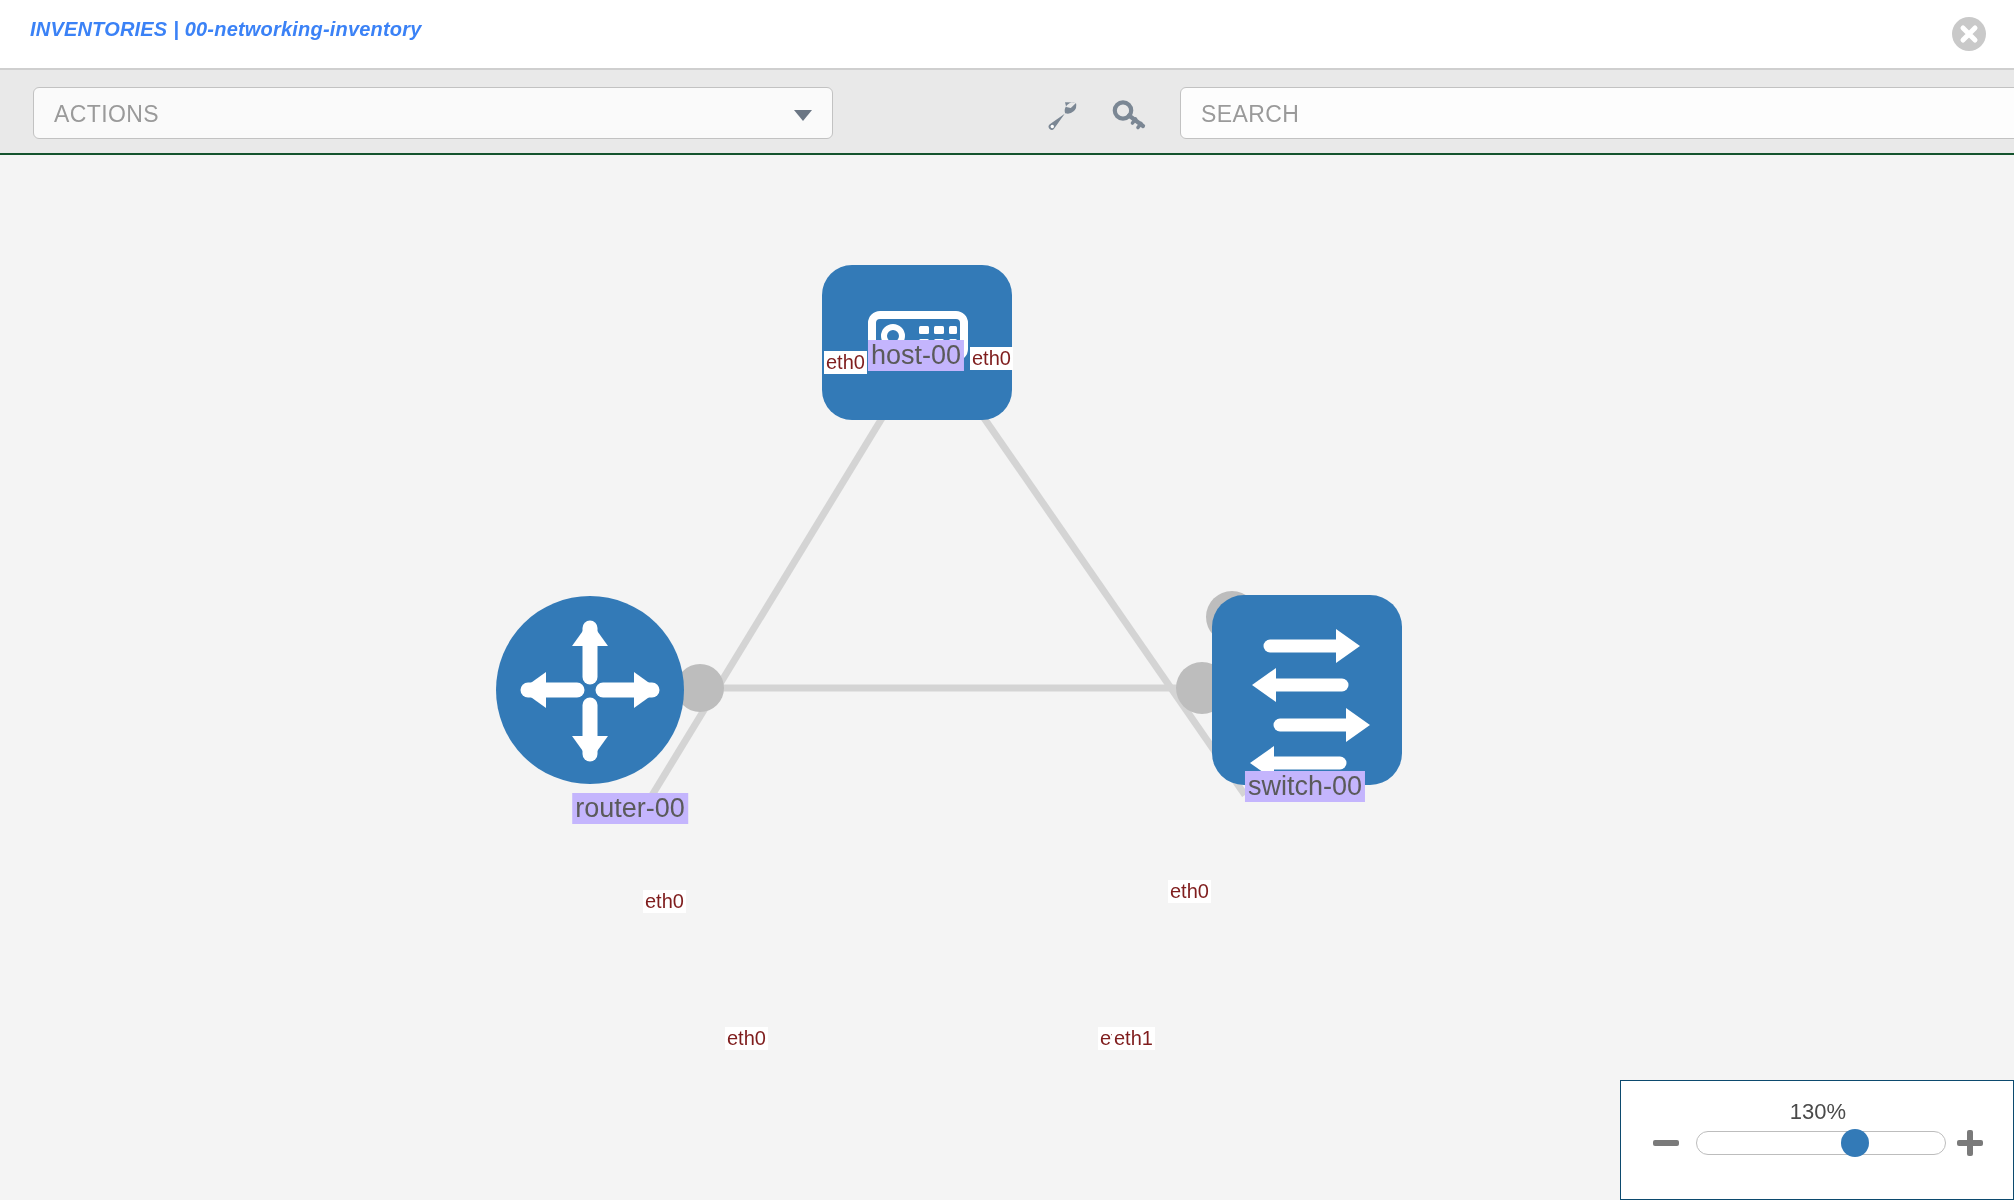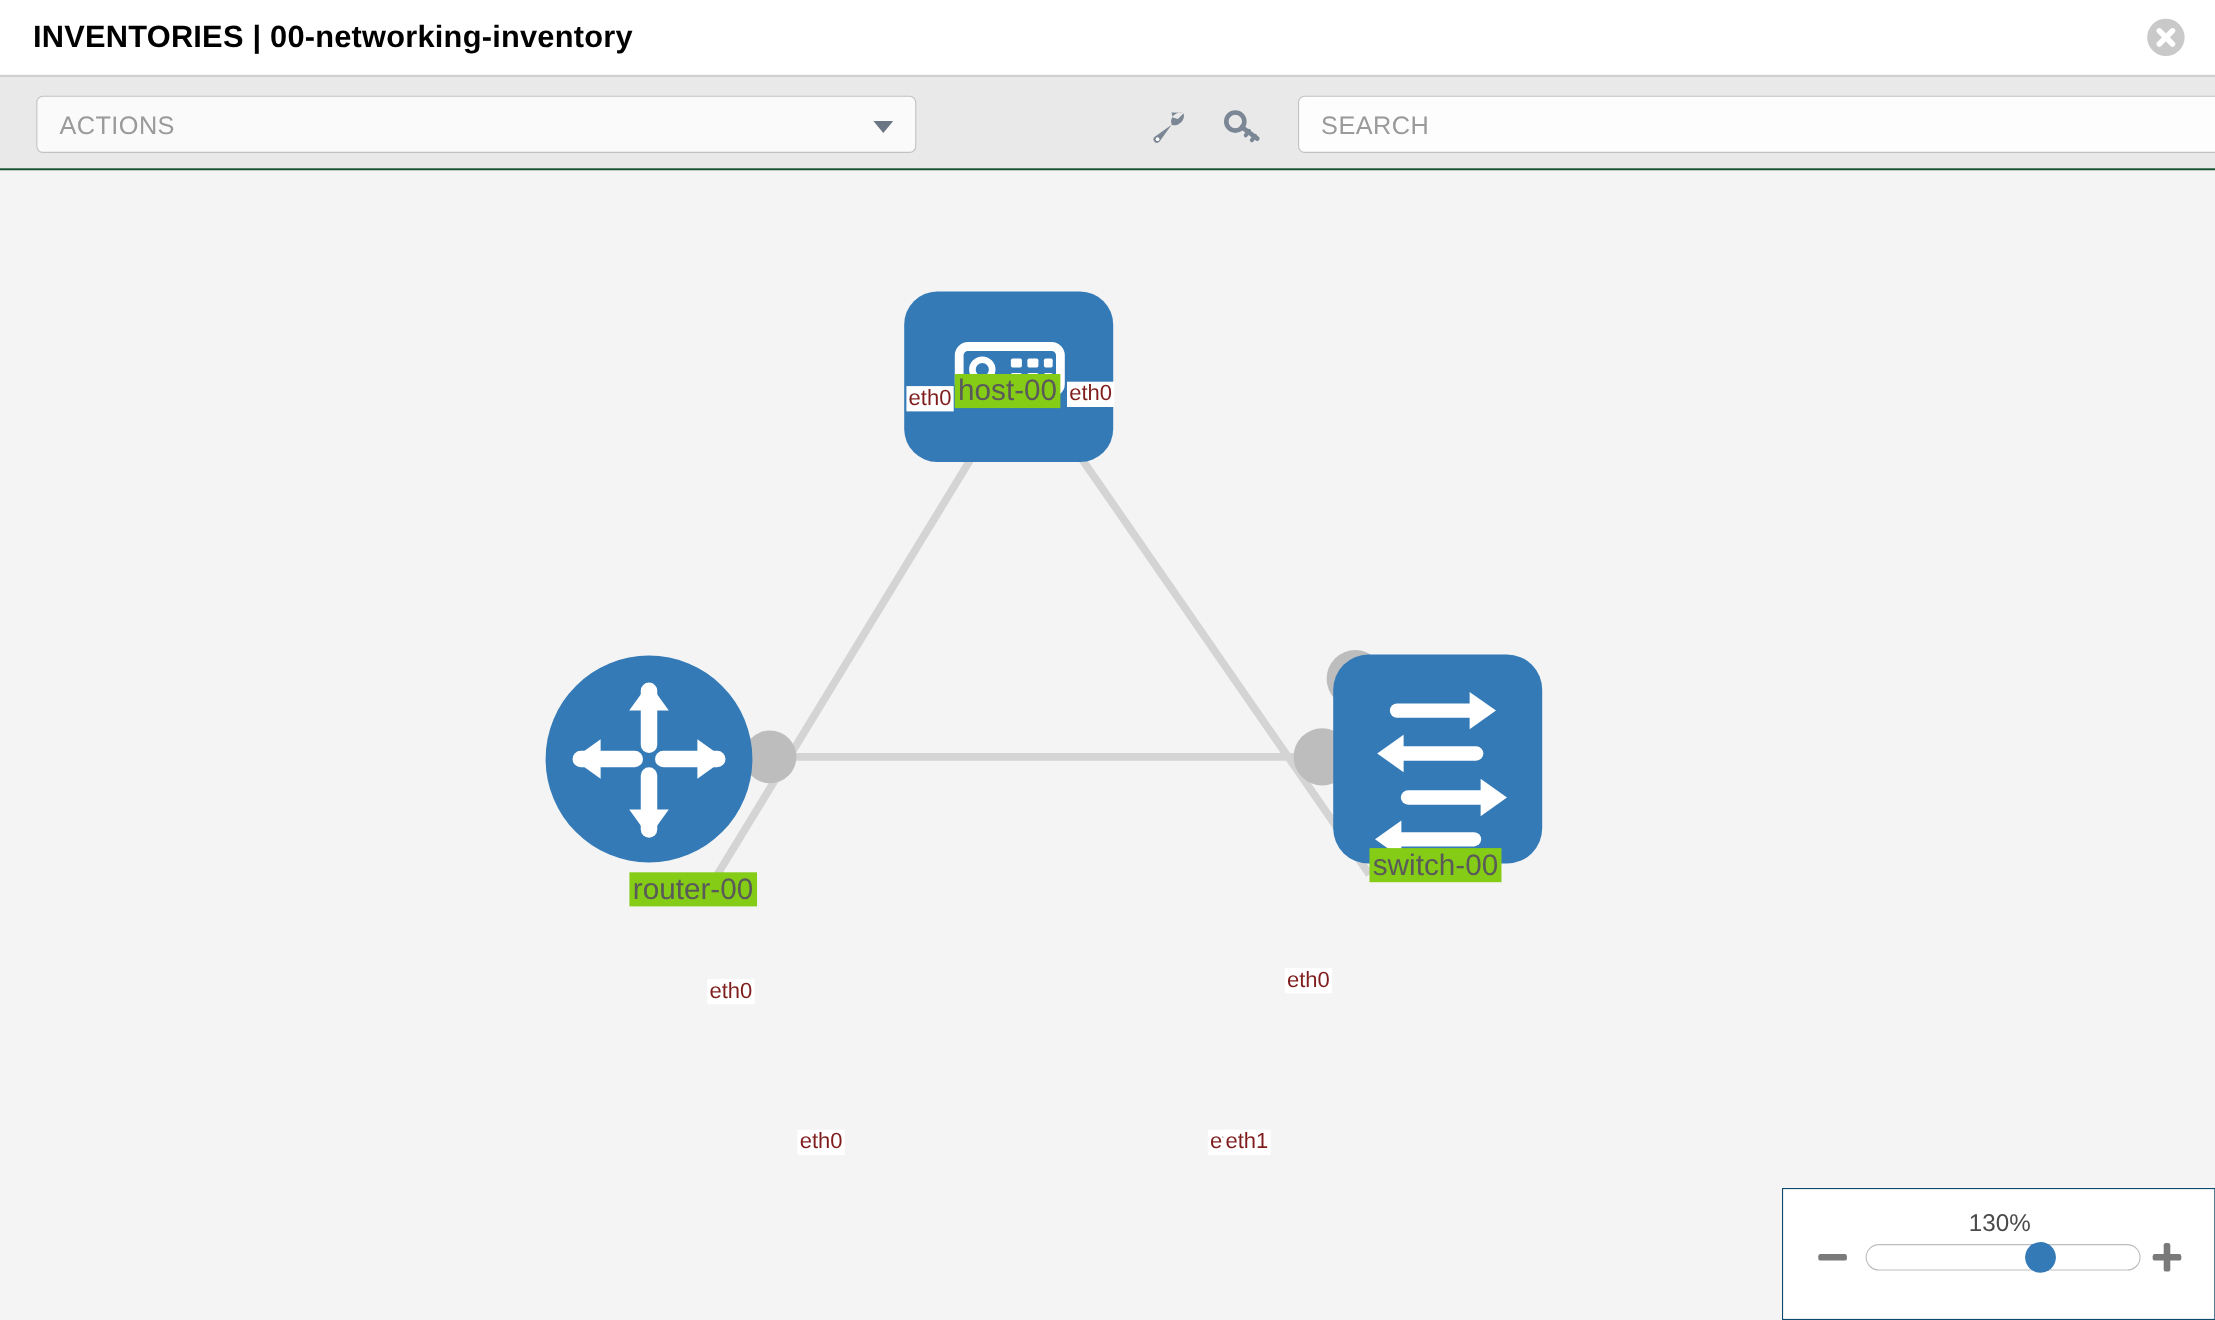--- a/index.html
+++ b/index.html
@@ -26,25 +26,26 @@
     width: 2014px;
     height: 70px;
     background: #ffffff;
     border-bottom: 2px solid #cfcfcf;
     box-sizing: border-box;
   }
   .header-title {
     position: absolute;
     left: 30px;
     top: 18px;
-    font-size: 28px;
+    font-size: 20px;
     font-weight: bold;
-    color: #000000;
+    color: #3b82f6;
     letter-spacing: 0.2px;
     white-space: nowrap;
+    font-style: italic;
   }
   .close-btn {
     position: absolute;
     right: 28px;
     top: 17px;
     width: 34px;
     height: 34px;
     border-radius: 50%;
     background: #c9c9c9;
     cursor: pointer;
@@ -141,21 +142,21 @@
     position: absolute;
     left: 0; top: 0;
     width: 2014px;
     height: 1045px;
   }
 
   .node-label {
     position: absolute;
     font-size: 27px;
     color: #5a5a5a;
-    background: #84cc16;
+    background: #c4b5fd;
     padding: 0 3px;
     white-space: nowrap;
     transform: translateX(-50%);
   }
   .iface-label {
     position: absolute;
     font-size: 20px;
     color: #7f1d1d;
     background: #ffffff;
     padding: 0 2px;

